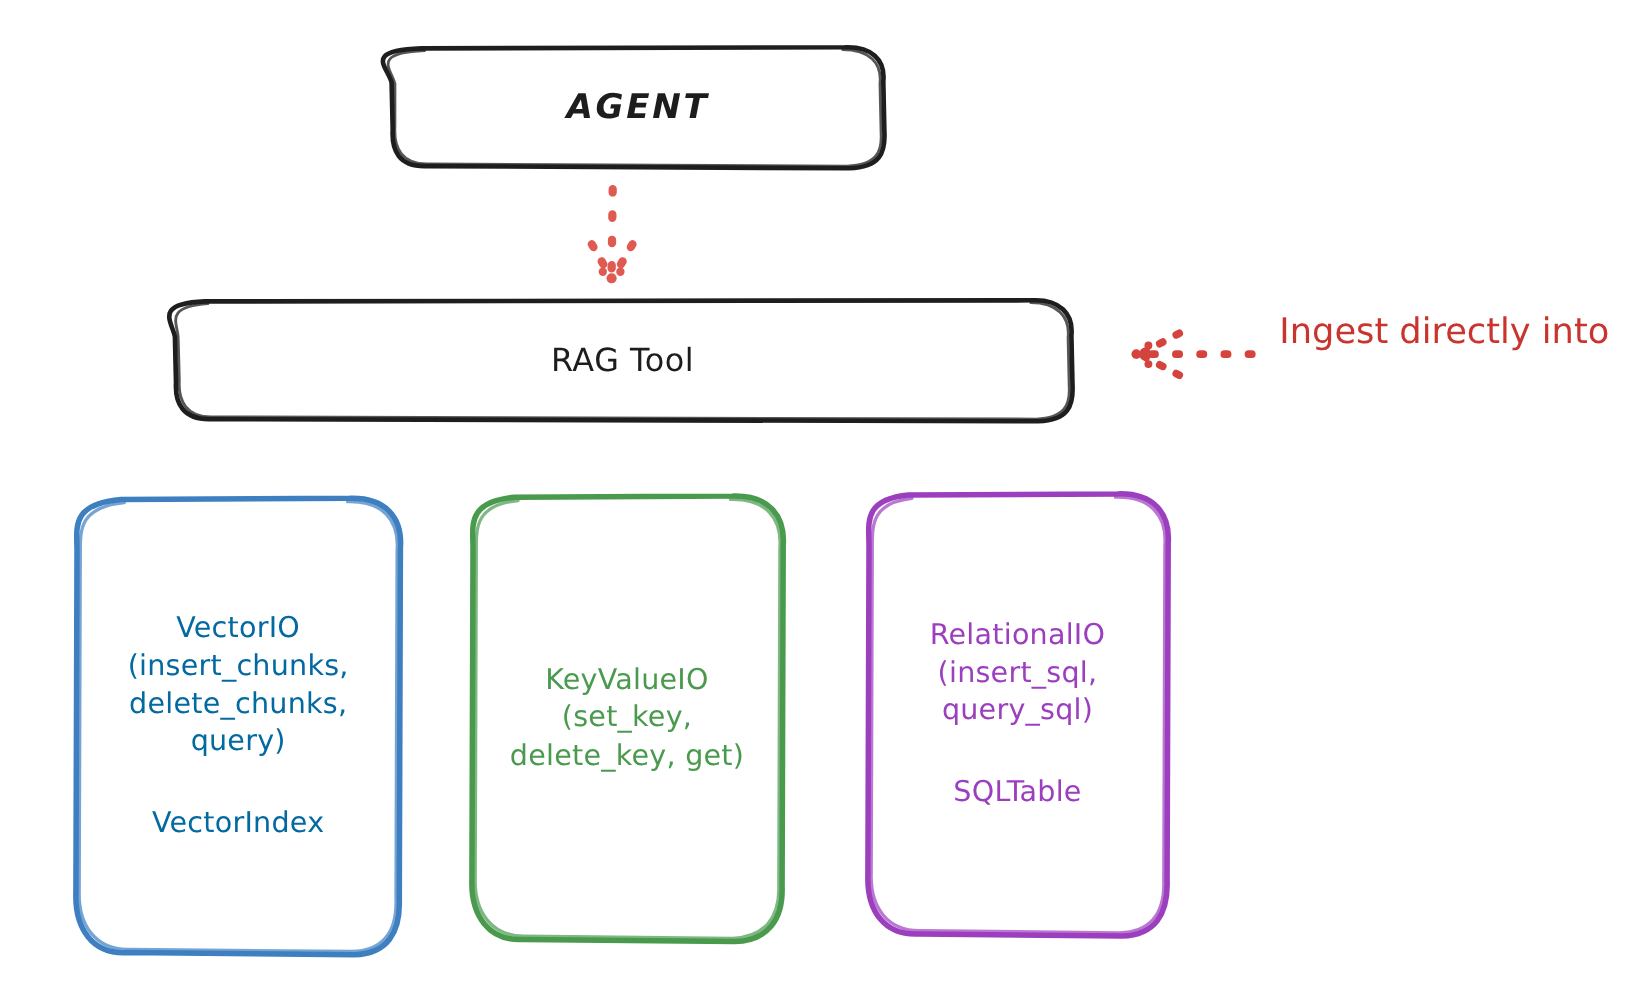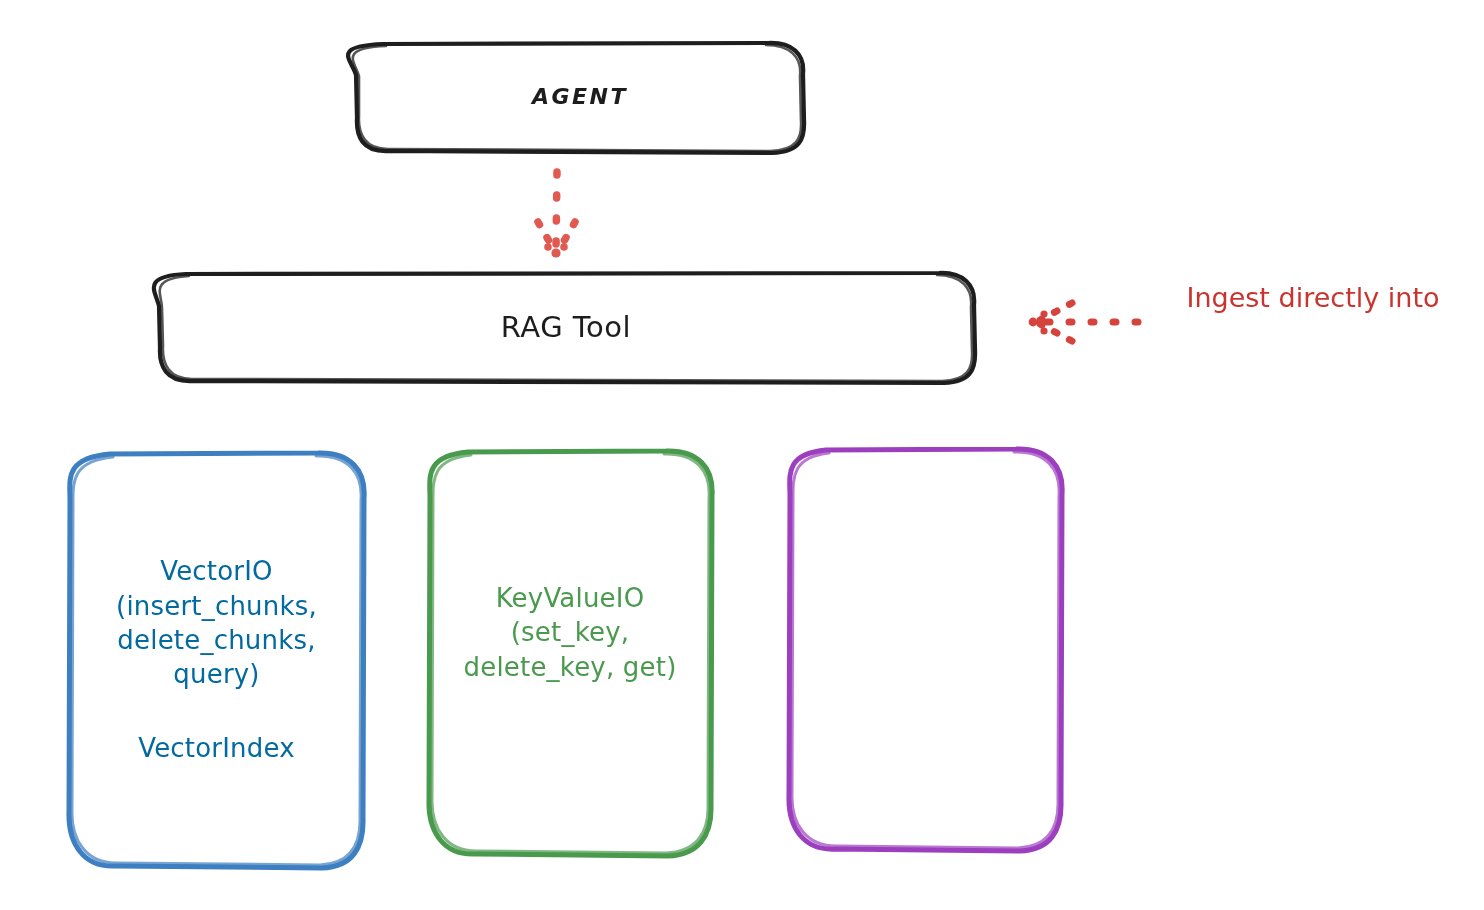--- a/index.html
+++ b/index.html
@@ -44,21 +44,21 @@
     pointer-events: none;
     line-height: 1.32;
   }
 
   .agent-text {
     left: 355px;
     top: 42px;
     width: 450px;
     height: 110px;
     color: #1d1d1d;
-    font-size: 22px;
+    font-size: 31px;
     font-style: italic;
     font-weight: 700;
     letter-spacing: 2.5px;
     font-family: "DejaVu Sans", sans-serif;
   }
 
   .ragtool-text {
     left: 157px;
     top: 272px;
     width: 818px;
@@ -78,30 +78,30 @@
     font-size: 26px;
     letter-spacing: 0.2px;
   }
   .store-text .index-line {
     font-size: 26px;
     letter-spacing: 0.2px;
     margin-top: 40px;
   }
 
   .vector-text  { left: 68px;  top: 452px; width: 297px; height: 416px; color: #0369a1; }
-  .kv-text      { left: 420px; top: 430px; width: 300px; height: 405px; color: #4a9a4e; align-items: center; }
+  .kv-text      { left: 420px; top: 450px; width: 300px; height: 405px; color: #4a9a4e; align-items: center; }
   .rel-text     { left: 788px; top: 448px; width: 274px; height: 402px; color: #9c3fbf; }
 
   .annotation-text {
     position: absolute;
     left: 1148px;
     top: 280px;
     width: 330px;
     color: #c9342e;
-    font-size: 27px;
+    font-size: 32px;
     font-weight: 400;
     line-height: 1.35;
     text-align: center;
     pointer-events: none;
     font-family: "DejaVu Sans", sans-serif;
   }
 </style>
 </head>
 <body>
 
@@ -235,18 +235,22 @@
 
   <div class="node-label store-text vector-text">
     <div class="api-line">VectorIO<br>(insert_chunks,<br>delete_chunks,<br>query)</div>
     <div class="index-line">VectorIndex</div>
   </div>
 
   <div class="node-label store-text kv-text">
     <div class="api-line">KeyValueIO<br>(set_key,<br>delete_key, get)</div>
   </div>
 
+  <div class="node-label store-text rel-text">
+    <div class="api-line">RelationalIO<br>(insert_sql,<br>query_sql)</div>
+    <div class="index-line">SQLTable</div>
+  </div>
 
   <div class="annotation-text">
     <div>Ingest directly into</div>
   </div>
 
 </div>
 
 </body></html>

